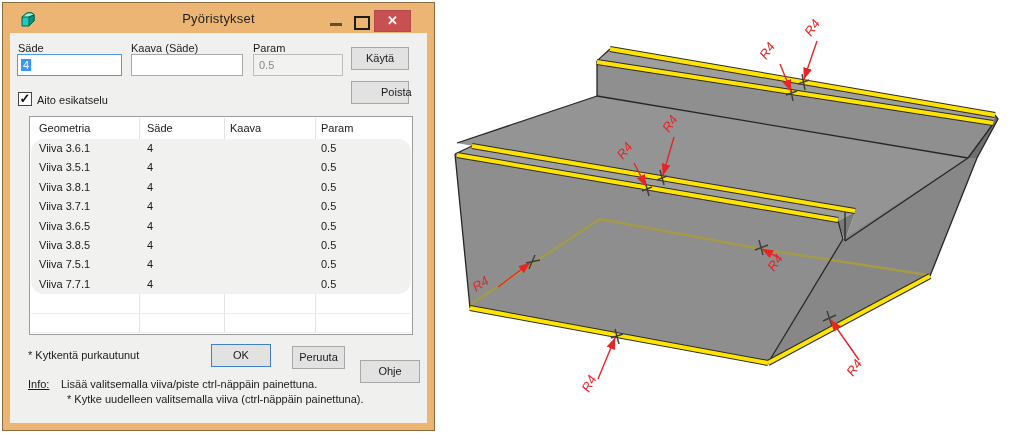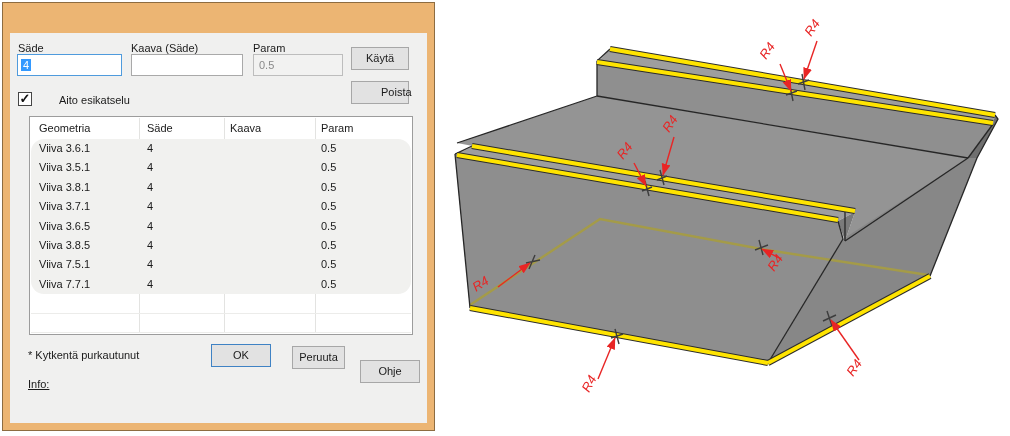--- a/index.html
+++ b/index.html
@@ -45,21 +45,21 @@
     background:#e2e2e2;border:1px solid #a7a7a7;
     text-align:center;line-height:21px;font-size:11px;color:#1a1a1a;
   }
   .btn-apply{left:341px;top:14px;}
   .btn-remove{left:341px;top:48px;padding-left:29px;}
   .checkbox{
     position:absolute;left:8px;top:59px;width:14px;height:14px;box-sizing:border-box;
     background:#fff;border:1px solid #454545;
     font-size:13px;line-height:12px;font-weight:bold;color:#111;text-align:center;
   }
-  .cb-label{left:27px;top:61px;margin-left:22px;}
+  .cb-label{left:27px;top:61px;}
   
   .table{
     position:absolute;left:19px;top:83px;width:384px;height:219px;box-sizing:border-box;
     background:#ffffff;border:1px solid #9c9c9c;font-size:11px;
   }
   .vsep{position:absolute;top:1px;bottom:1px;width:1px;background:#e3e3e1;}
   .vs1{left:109px}.vs2{left:194px}.vs3{left:285px}
   .thead{position:absolute;top:0;left:0;right:0;height:22px;line-height:22px;}
   .th{position:absolute;top:0;white-space:nowrap;}
   .h0{left:9px}.h1{left:117px}.h2{left:200px}.h3{left:291px}
@@ -78,20 +78,31 @@
   .info-l1{left:51px;top:345px;}
   .info-l2{left:57px;top:360px;}
   
   .scene{position:absolute;left:440px;top:0;width:570px;height:436px;}
   .ann-text{font-family:"Liberation Sans",sans-serif;font-size:13px;font-style:italic;fill:#e82525;}
 </style>
 </head>
 <body>
 
 <div class="window">
+  <div class="titlebar">
+    <svg class="app-icon" viewBox="0 0 19 17">
+      <path d="M4 6 L9 2 Q15 1 16 4 L16 10 L11 15 L4 15 Z" fill="#20c8c8" stroke="#063" stroke-width="1"></path>
+      <path d="M4 6 L11 6 L16 4 Q15 1 9 2 Z" fill="#8ff0ee" stroke="#063" stroke-width="1"></path>
+      <path d="M11 6 L11 15 L16 10 L16 4 Z" fill="#0b8f96" stroke="#063" stroke-width="1"></path>
+    </svg>
+    <div class="title">Pyöristykset</div>
+    <div class="btn-min"></div>
+    <div class="btn-max"></div>
+    <div class="btn-close">✕</div>
+  </div>
 
   <div class="client">
     <div class="lbl" style="left:8px;top:9px">Säde</div>
     <div class="lbl" style="left:121px;top:9px">Kaava (Säde)</div>
     <div class="lbl" style="left:243px;top:9px">Param</div>
 
     <div class="inputbox in-sade"><span class="sel">4</span></div>
     <div class="inputbox in-kaava"></div>
     <div class="inputbox in-param">0.5</div>
 
@@ -164,20 +175,22 @@
       <div class="hline hl1"></div>
       <div class="hline hl2"></div>
     </div>
 
     <div class="lbl status-note">* Kytkentä purkautunut</div>
     <div class="btn btn-ok">OK</div>
     <div class="btn btn-cancel">Peruuta</div>
     <div class="btn btn-help">Ohje</div>
 
     <div class="lbl info-label">Info:</div>
+    <div class="lbl info-l1">Lisää valitsemalla viiva/piste ctrl-näppäin painettuna.</div>
+    <div class="lbl info-l2">* Kytke uudelleen valitsemalla viiva (ctrl-näppäin painettuna).</div>
   </div>
 </div>
 
 <svg class="scene" viewBox="0 0 570 436" xmlns="http://www.w3.org/2000/svg">
   <defs>
     <marker id="arr" orient="auto" markerWidth="11" markerHeight="9" refX="8" refY="3.2">
       <path d="M0,0 L8.5,3.2 L0,6.4 Z" fill="#e82525"></path>
     </marker>
   </defs>
 

